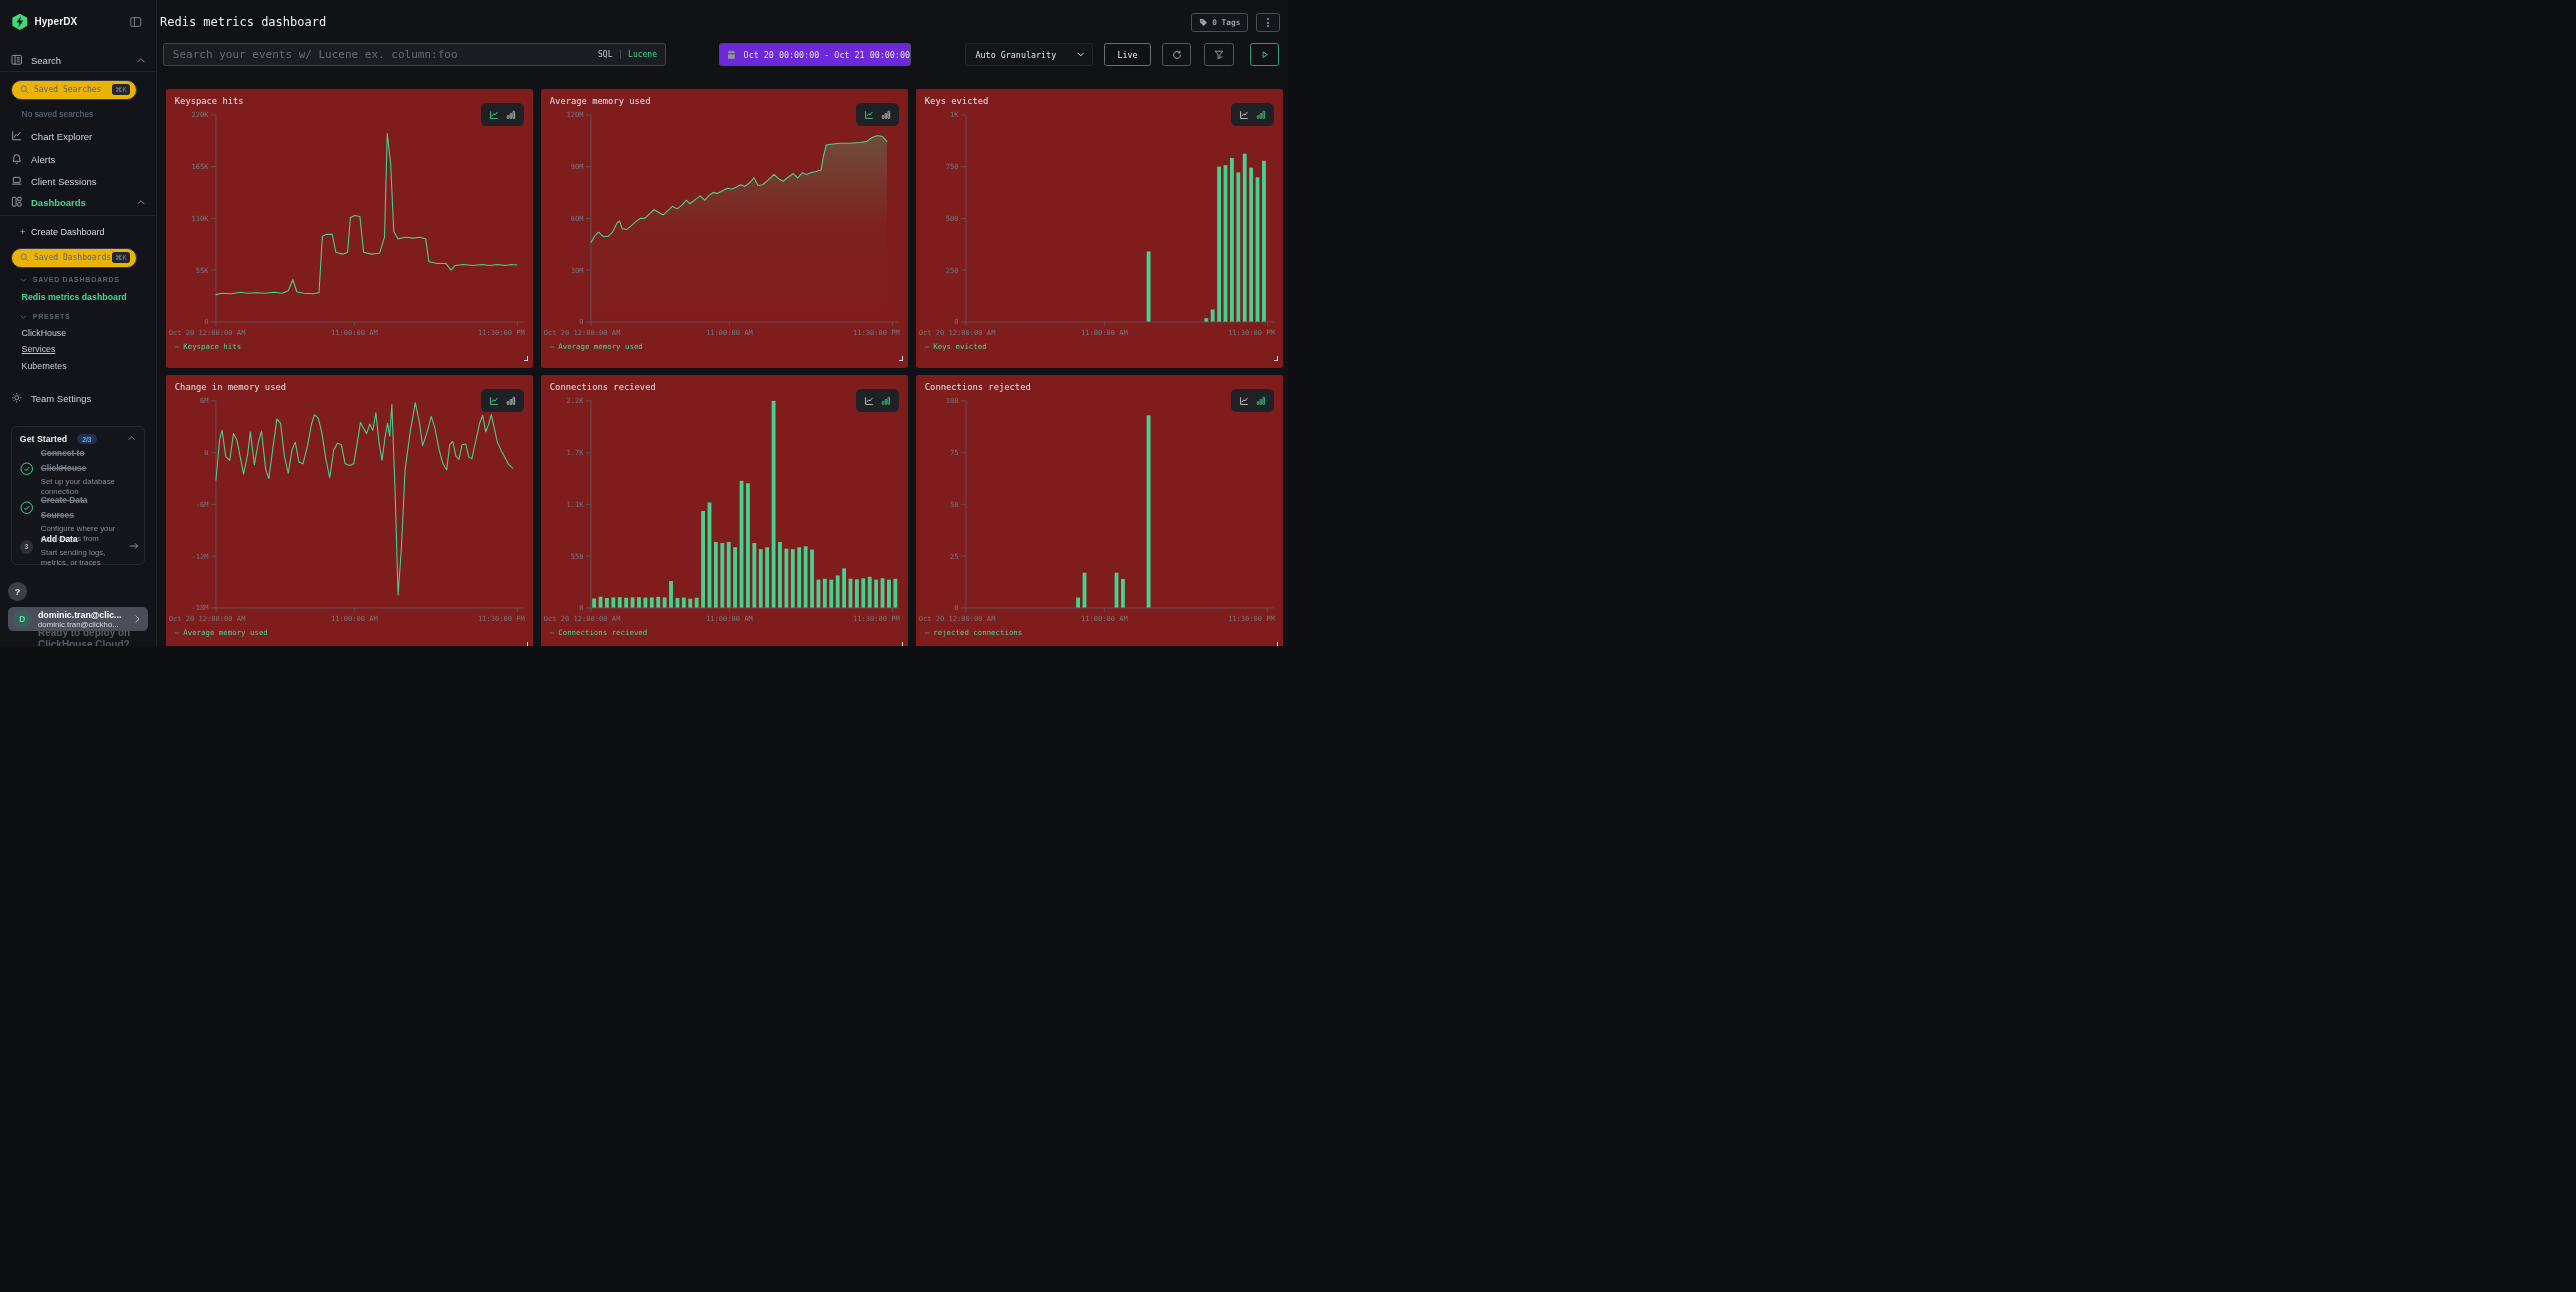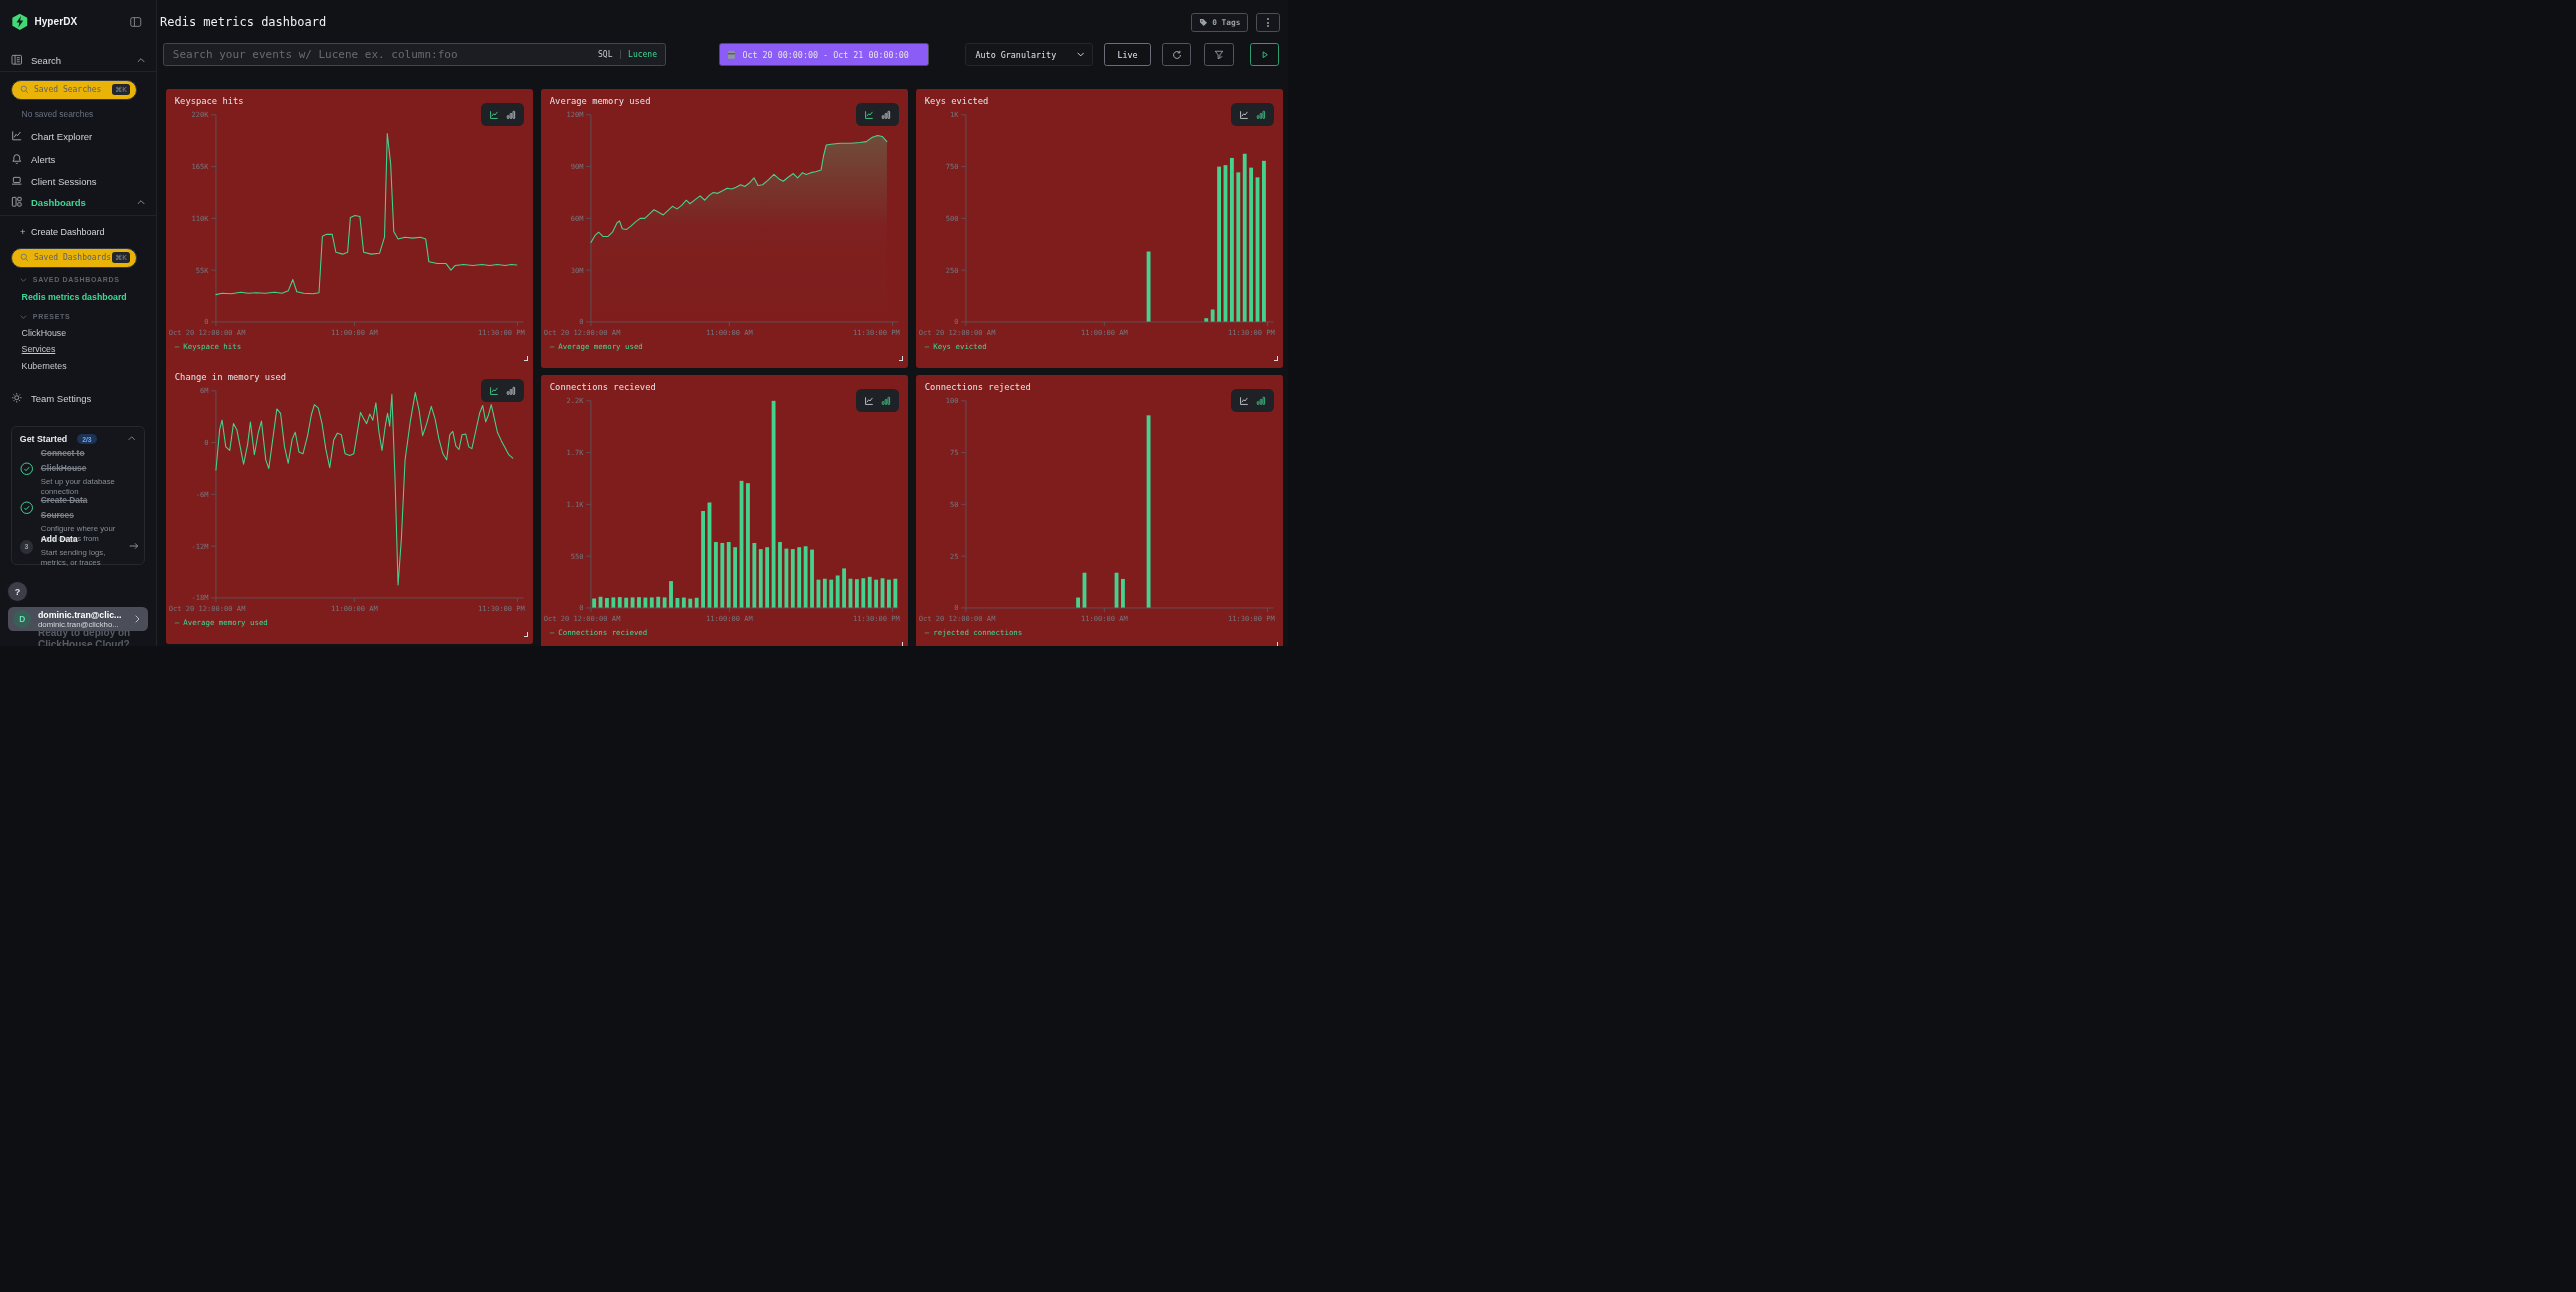--- a/index.html
+++ b/index.html
@@ -69,21 +69,21 @@
   #menu-btn .dot{width:2px;height:2px;border-radius:50%;background:#9ba1a9;}
 
   
   .frow{position:absolute;top:43px;height:23px;border-radius:2.7px;}
   #search-box{left:163px;width:503px;background:#1b1d22;border:0.7px solid #42454c;display:flex;align-items:center;cursor:text;}
   #search-ph{margin-left:8.8px;font-size:11px;color:#666b73;}
   #lang-toggle{position:absolute;right:8px;display:flex;gap:5.4px;font-size:8px;}
   #lang-sql{color:#c6cad0;cursor:pointer;}
   #lang-div{color:#555a61;}
   #lang-lucene{color:#3fd796;cursor:pointer;}
-  #date-box{left:719px;width:210px;background:#8b5cf6;border:0.7px solid #4b4e55;display:flex;align-items:center;cursor:pointer;}
+  #date-box{left:719px;width:192px;background:#6d28d9;border:0.7px solid #4b4e55;display:flex;align-items:center;cursor:pointer;justify-content:space-between;}
   #date-box .cal{margin-left:6.8px;display:flex;color:#90969e;}
   #date-text{margin-left:6.8px;font-size:8.4px;color:#e2e4e8;}
   #gran-box{left:965px;width:128px;background:#141519;border:0.7px solid #24262b;display:flex;align-items:center;cursor:pointer;}
   #gran-text{margin-left:9.5px;font-size:8.4px;color:#dfe2e6;}
   #gran-box .chevd{position:absolute;right:8px;color:#dfe2e6;display:flex;}
   #live-btn{left:1104px;width:47px;border:0.7px solid #6a6e76;display:flex;align-items:center;justify-content:center;
             font-size:8.4px;color:#e8eaec;cursor:pointer;}
   .sqbtn{border:0.7px solid #53565e;display:flex;align-items:center;justify-content:center;color:#b9bec5;cursor:pointer;}
   #refresh-btn{left:1162px;width:29px;}
   #filter-btn{left:1204px;width:30px;}
@@ -514,21 +514,21 @@
           <rect x="465.4" y="101.9" width="5.7" height="242.6" fill="#45d28f"></rect>
           <rect x="474.9" y="123.3" width="5.7" height="221.2" fill="#45d28f"></rect>
           <rect x="484.4" y="95.7" width="5.7" height="248.8" fill="#45d28f"></rect>
           <rect x="493.9" y="116.3" width="5.7" height="228.2" fill="#45d28f"></rect>
           <rect x="503.4" y="130.7" width="5.7" height="213.8" fill="#45d28f"></rect>
           <rect x="512.9" y="106.2" width="5.7" height="238.3" fill="#45d28f"></rect>
         </svg>
         <div class="legend"><span class="dash">—</span><span>Keys evicted</span></div>
         <div class="resize-handle"></div>
       </div>
-      <div class="panel" style="left: 166px; top: 365px;">
+      <div class="panel" style="left: 166px; top: 375px;">
         <div class="panel-title">Change in memory used</div>
         <div class="chart-toggle">
           <span class="ticon active">
             <svg width="10" height="10" viewBox="0 0 16 16" fill="none" stroke="currentColor" stroke-width="1.4">
               <path d="M2.5 2v11.5H14"></path>
               <path d="M4.5 10l3-4 2 2 4-5"></path>
             </svg>
           </span>
           <span class="ticon">
             <svg width="10" height="10" viewBox="0 0 16 16" fill="none" stroke="currentColor" stroke-width="1.3">

